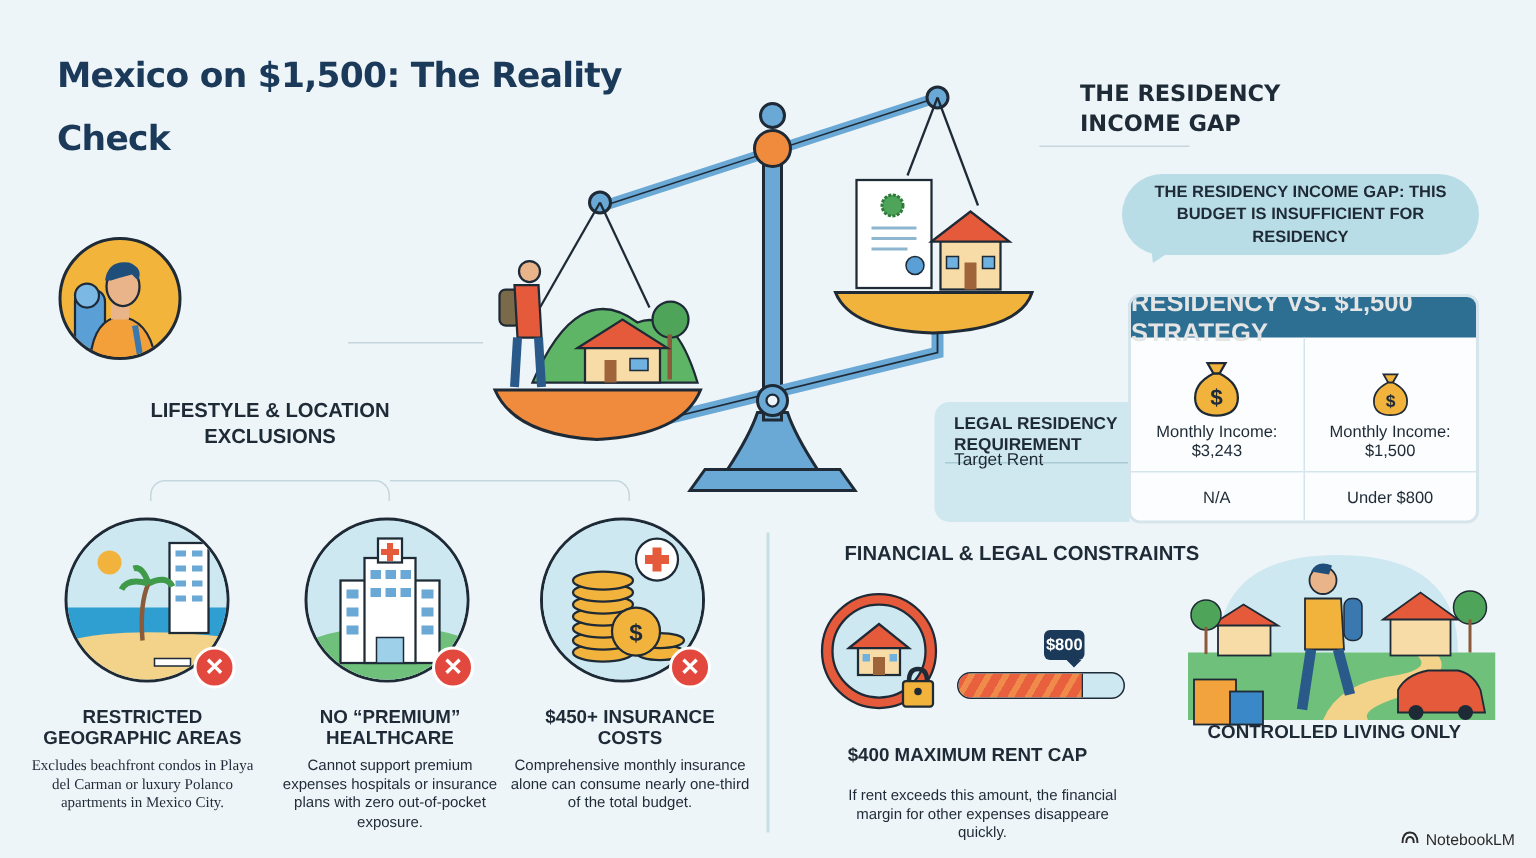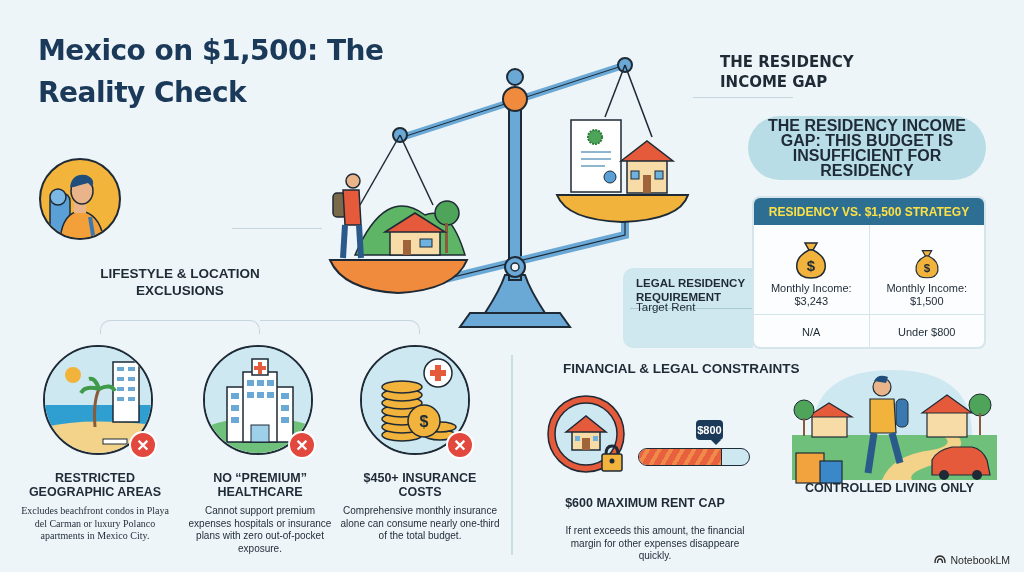--- a/index.html
+++ b/index.html
@@ -7,53 +7,53 @@
   body {
     background: #eef5f8;
     font-family: "Liberation Sans", sans-serif;
     color: #1e2a36;
     position: relative;
   }
   .abs { position: absolute; }
   .title {
     left: 38px; top: 30px; width: 420px;
     font-family: "DejaVu Sans", sans-serif;
-    font-weight: bold; font-size: 28px; line-height: 42px;
+    font-weight: bold; font-size: 23px; line-height: 42px;
     color: #1b3a5a; letter-spacing: -0.5px;
   }
   .gap-heading {
     left: 720px; top: 52px; width: 200px;
     font-family: "DejaVu Sans", sans-serif;
     font-weight: bold; font-size: 15px; line-height: 20px; color: #1e2a36;
   }
   .bubble {
-    left: 748px; top: 116px; width: 238px; height: 64px;
+    left: 748px; top: 116px; width: 238px; height: 54px;
     background: #b9dde6; border-radius: 32px;
     display: flex; align-items: center; justify-content: center; text-align: center;
-    font-weight: bold; font-size: 16px; line-height: 15px; color: #1e2a36;
+    font-weight: bold; font-size: 11px; line-height: 15px; color: #1e2a36;
     padding: 0 16px;
   }
   .bubble-tail {
     left: 762px; top: 160px; width: 0; height: 0;
     border-left: 10px solid transparent; border-right: 10px solid transparent;
     border-top: 16px solid #b9dde6; transform: rotate(25deg);
   }
   
   .tbl-side {
     left: 623px; top: 268px; width: 130px; height: 80px;
     background: #cfe7ee; border-radius: 10px 0 0 10px;
   }
   .tbl-main {
     left: 752px; top: 196px; width: 234px; height: 153px;
     background: #fbfdfe; border: 2px solid #d6e5ec; border-radius: 8px;
     overflow: hidden;
   }
   .tbl-head {
-    height: 27px; background: #2c6f93; color: #fde047;
-    font-weight: bold; font-size: 12px; display: flex; align-items: center; justify-content: center;
+    height: 27px; background: #2c6f93; color: #e5e5e5;
+    font-weight: bold; font-size: 17px; display: flex; align-items: center; justify-content: center;
   }
   .tbl-cols { display: flex; height: 124px; }
   .tbl-col { flex: 1; border-right: 1px solid #d6e5ec; display: flex; flex-direction: column; }
   .tbl-col:last-child { border-right: none; }
   .tbl-cell-top { height: 90px; display: flex; flex-direction: column; align-items: center; justify-content: flex-end; padding-bottom: 6px; border-bottom: 1px solid #d6e5ec; font-size: 11px; line-height: 13px; text-align: center; }
   .tbl-cell-bot { flex: 1; display: flex; align-items: center; justify-content: center; font-size: 11px; }
   .row-label { font-weight: bold; font-size: 11.5px; line-height: 14px; color: #1e2a36; }
   .row-label-1 { left: 636px; top: 276px; width: 120px; }
   .row-label-2 { left: 636px; top: 300px; width: 120px; font-weight: normal; }
   .row-divider { left: 630px; top: 308px; width: 122px; height: 1px; background: #aacbd6; }
@@ -307,21 +307,21 @@
       <path d="M62 62 Q62 54 68 54 Q74 54 74 62" fill="none" stroke="#1e2a36" stroke-width="3"></path>
       <rect x="58" y="62" width="20" height="17" rx="2" fill="#f2b33d" stroke="#1e2a36" stroke-width="1.5"></rect>
       <circle cx="68" cy="69" r="2.5" fill="#1e2a36"></circle>
     </svg>
   </div>
   <div class="abs" style="left:156px;top:30px;width:27px;height:20px;background:#1b3a5a;color:#fff;border-radius:4px;font-size:11px;font-weight:bold;display:flex;align-items:center;justify-content:center;">$800</div>
   <div class="abs" style="left:171px;top:50px;width:0;height:0;border-left:5px solid transparent;border-right:5px solid transparent;border-top:5px solid #1b3a5a;"></div>
   <div class="abs" style="left:98px;top:58px;width:112px;height:18px;border:1.5px solid #1e2a36;border-radius:9px;background:#cde8f0;overflow:hidden;">
     <div style="width:75%;height:100%;background:repeating-linear-gradient(120deg,#e8603e 0 6px,#f08a4a 6px 10px);border-right:1.5px solid #1e2a36;"></div>
   </div>
-  <div class="abs card-title" style="left:0;top:106px;width:210px;">$600 MAXIMUM RENT CAP</div>
+  <div class="abs card-title" style="left:0;top:106px;width:210px;">$400 MAXIMUM RENT CAP</div>
   <div class="abs card-text" style="left:15px;top:135px;width:200px;">If rent exceeds this amount, the financial margin for other expenses disappeare quickly.</div>
 </div>
 
 <div class="abs" style="left:782px;top:360px;width:215px;height:200px;">
   <div class="abs" style="left:0;top:5px;">
     <svg width="215" height="120" viewBox="0 0 215 120">
       <path d="M30 70 Q30 5 110 5 Q190 5 190 70 Z" fill="#cde8f0"></path>
       <rect x="10" y="70" width="205" height="45" fill="#6fc07a"></rect>
       <path d="M100 115 Q110 90 150 85 Q175 80 160 70 L175 70 Q190 85 150 100 Q125 108 130 115 Z" fill="#f3d28a"></path>
       <rect x="30" y="50" width="35" height="22" fill="#f8dca8" stroke="#1e2a36" stroke-width="1.2"></rect>

